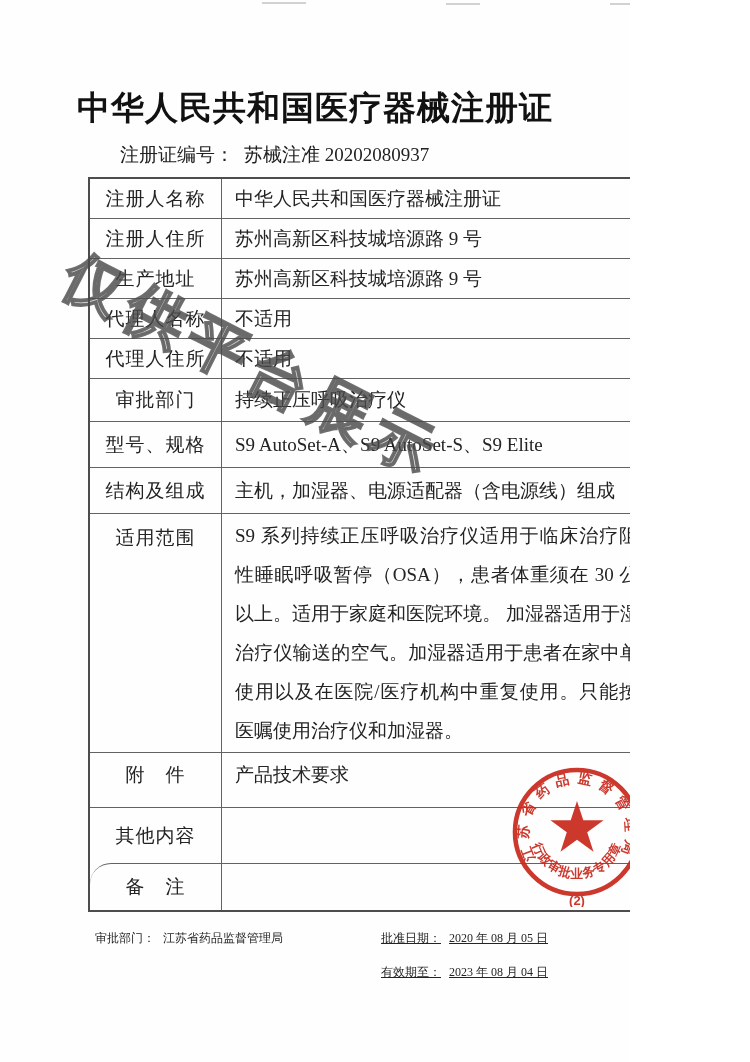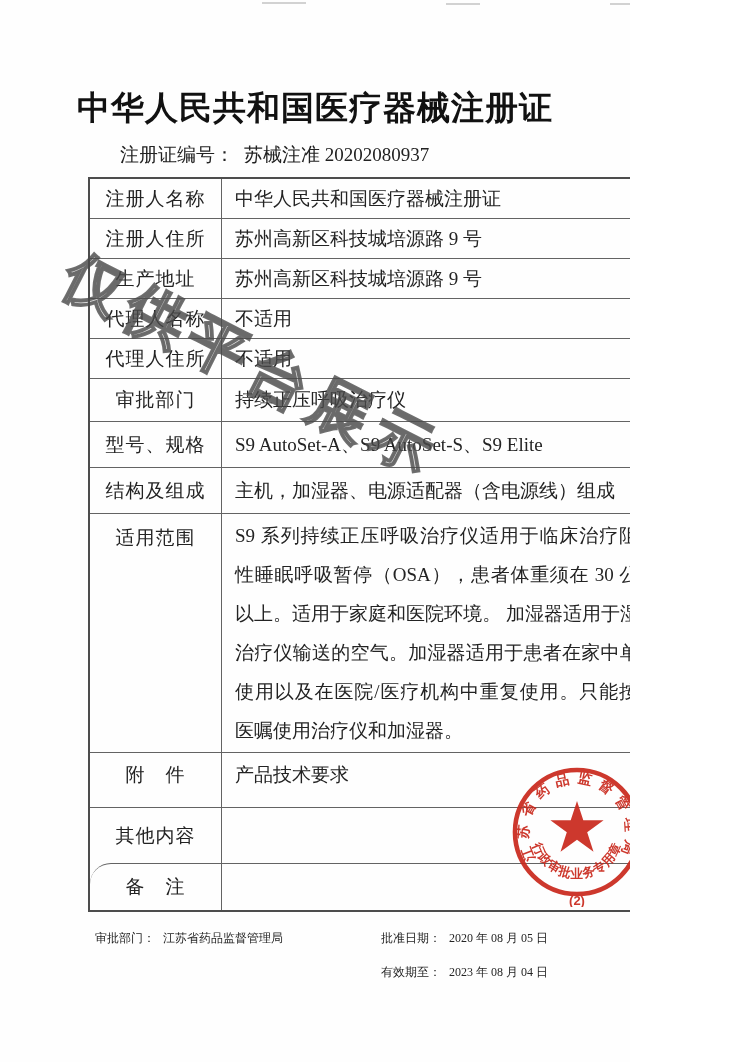--- a/index.html
+++ b/index.html
@@ -79,21 +79,21 @@
 
   .footer{
     display:flex;
     margin-top:16px;
     padding:0 82px 0 95px;
     font-size:12px;
     line-height:20px;
     color:#242424;
   }
   .footer .lab{margin-right:8px;}
-  .dates{margin-left:auto;}
+  .dates{margin-left:auto;text-decoration:underline;}
   .dates .dline + .dline{margin-top:14px;}
 
   .watermark{
     position:absolute;
     left:86px;top:236px;
     font-size:60px;
     font-weight:700;
     letter-spacing:9px;
     white-space:nowrap;
     transform:rotate(27deg);

